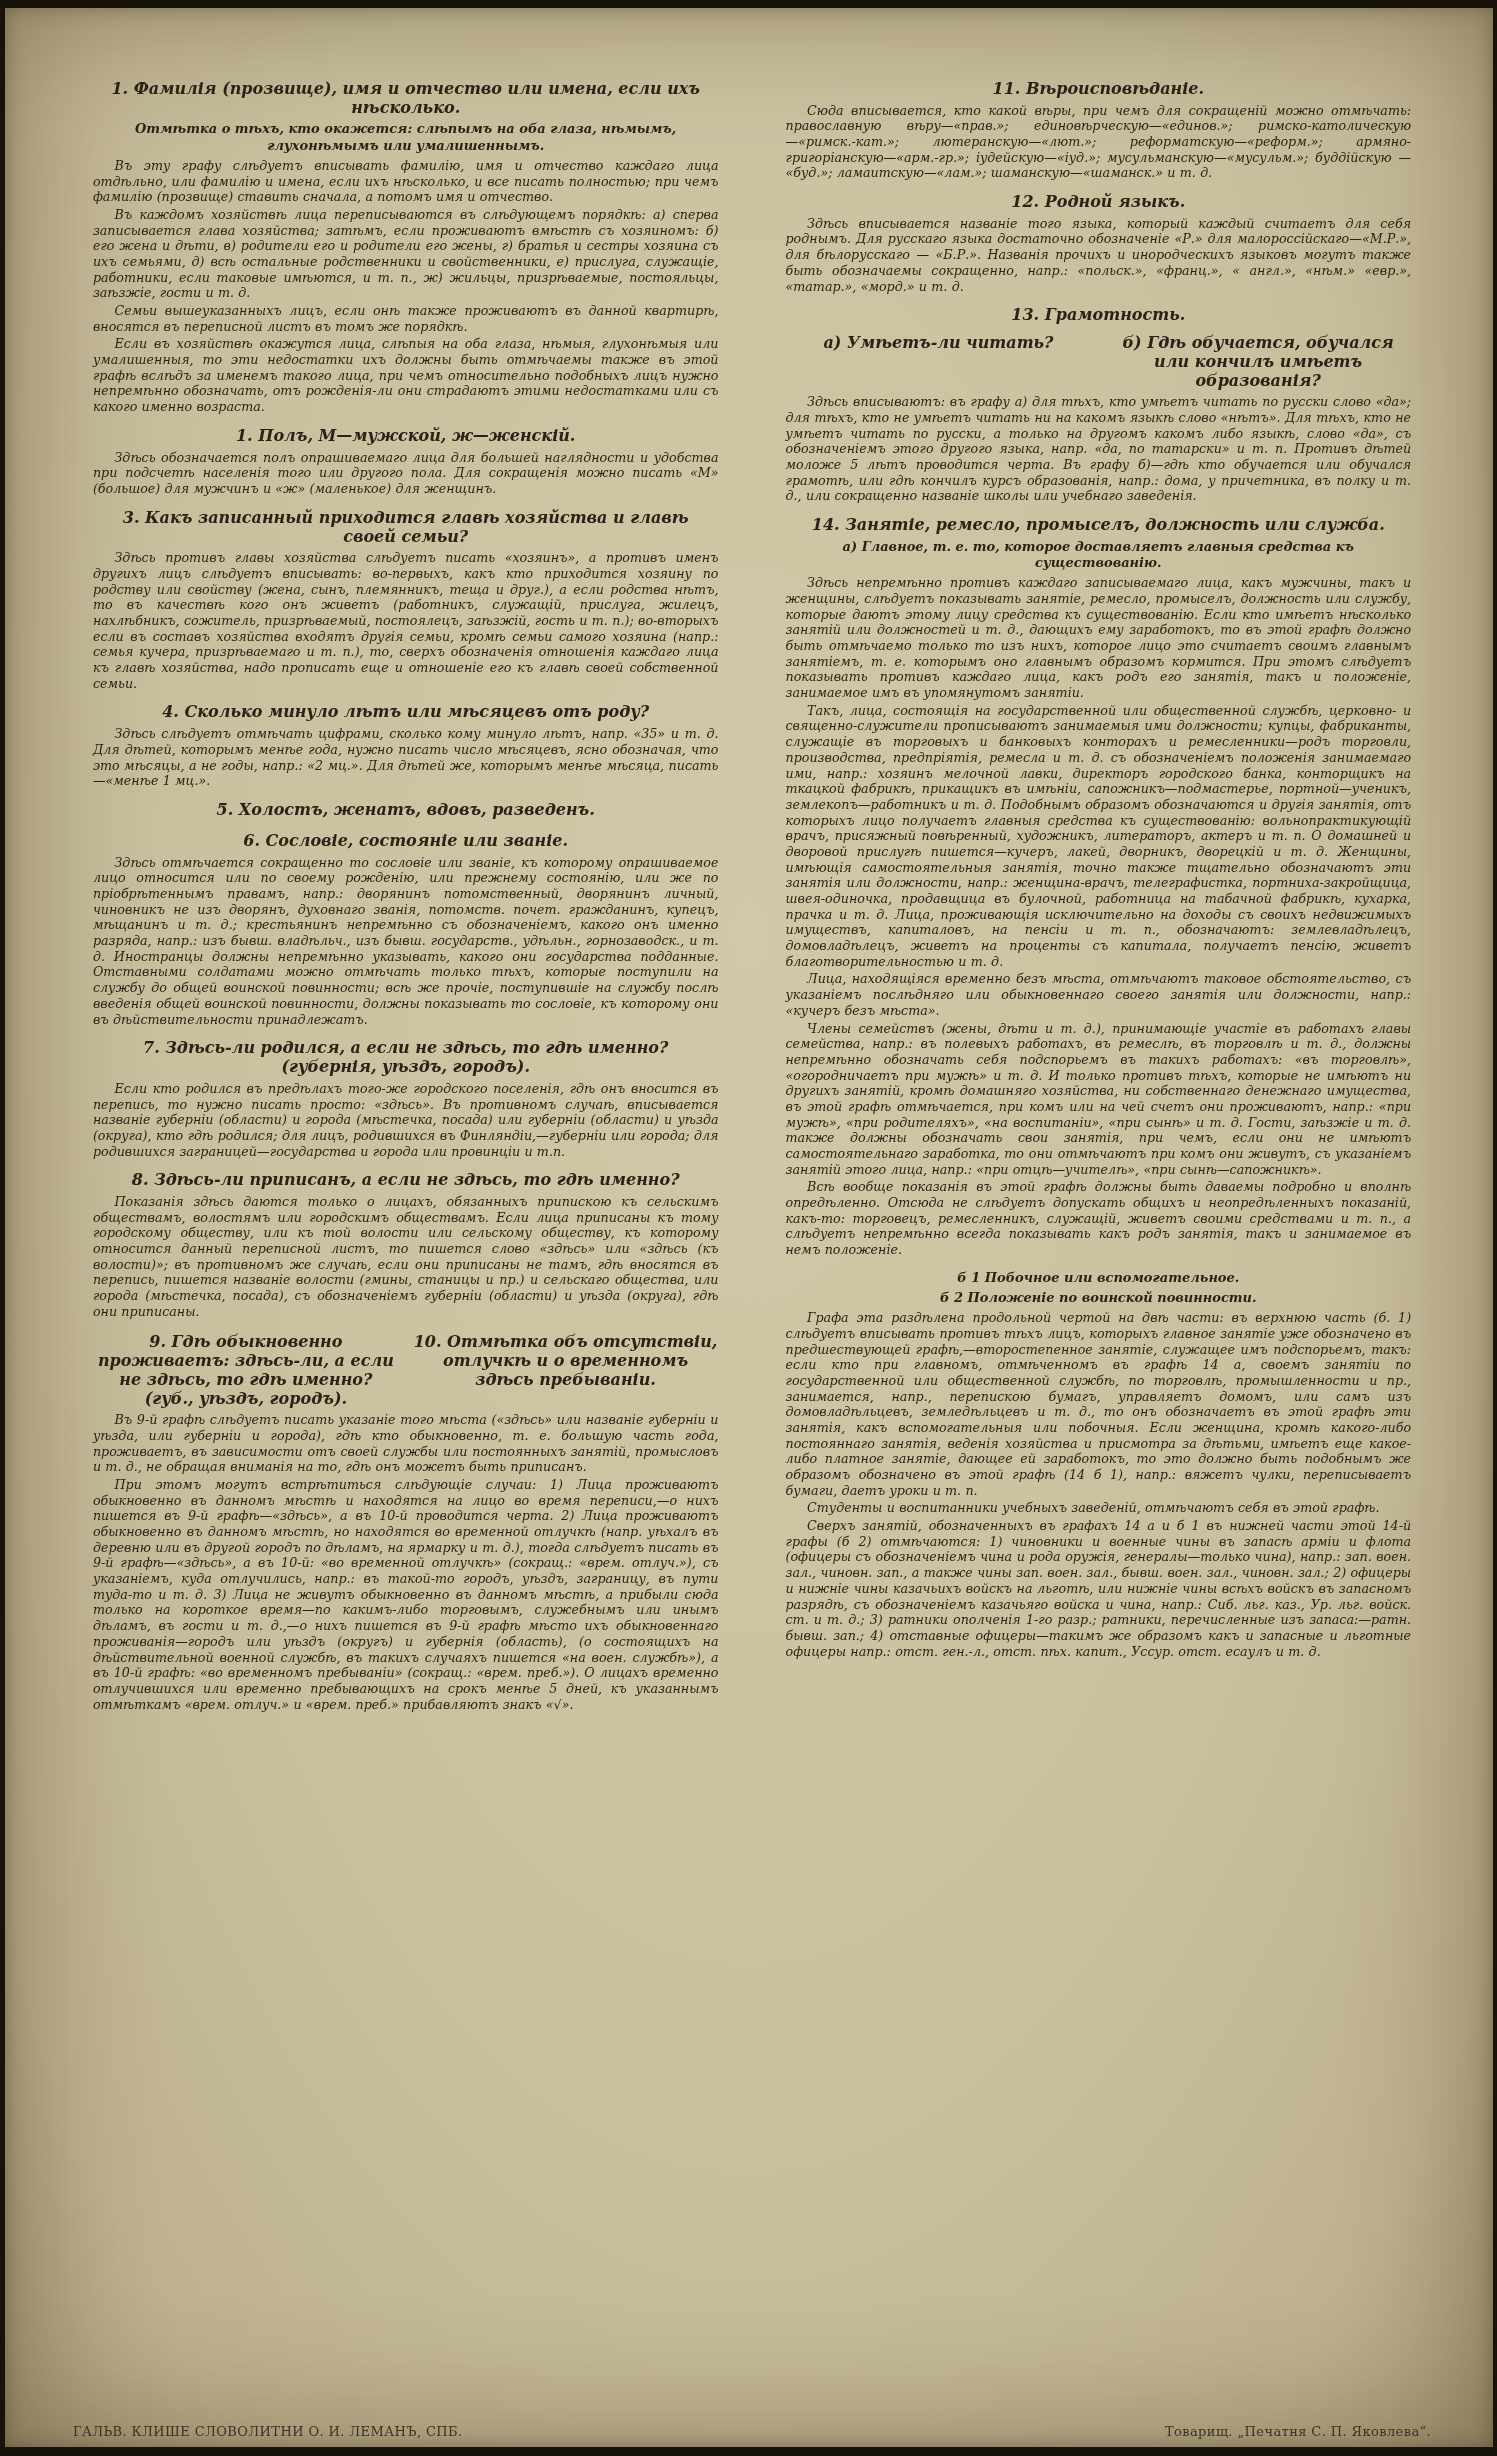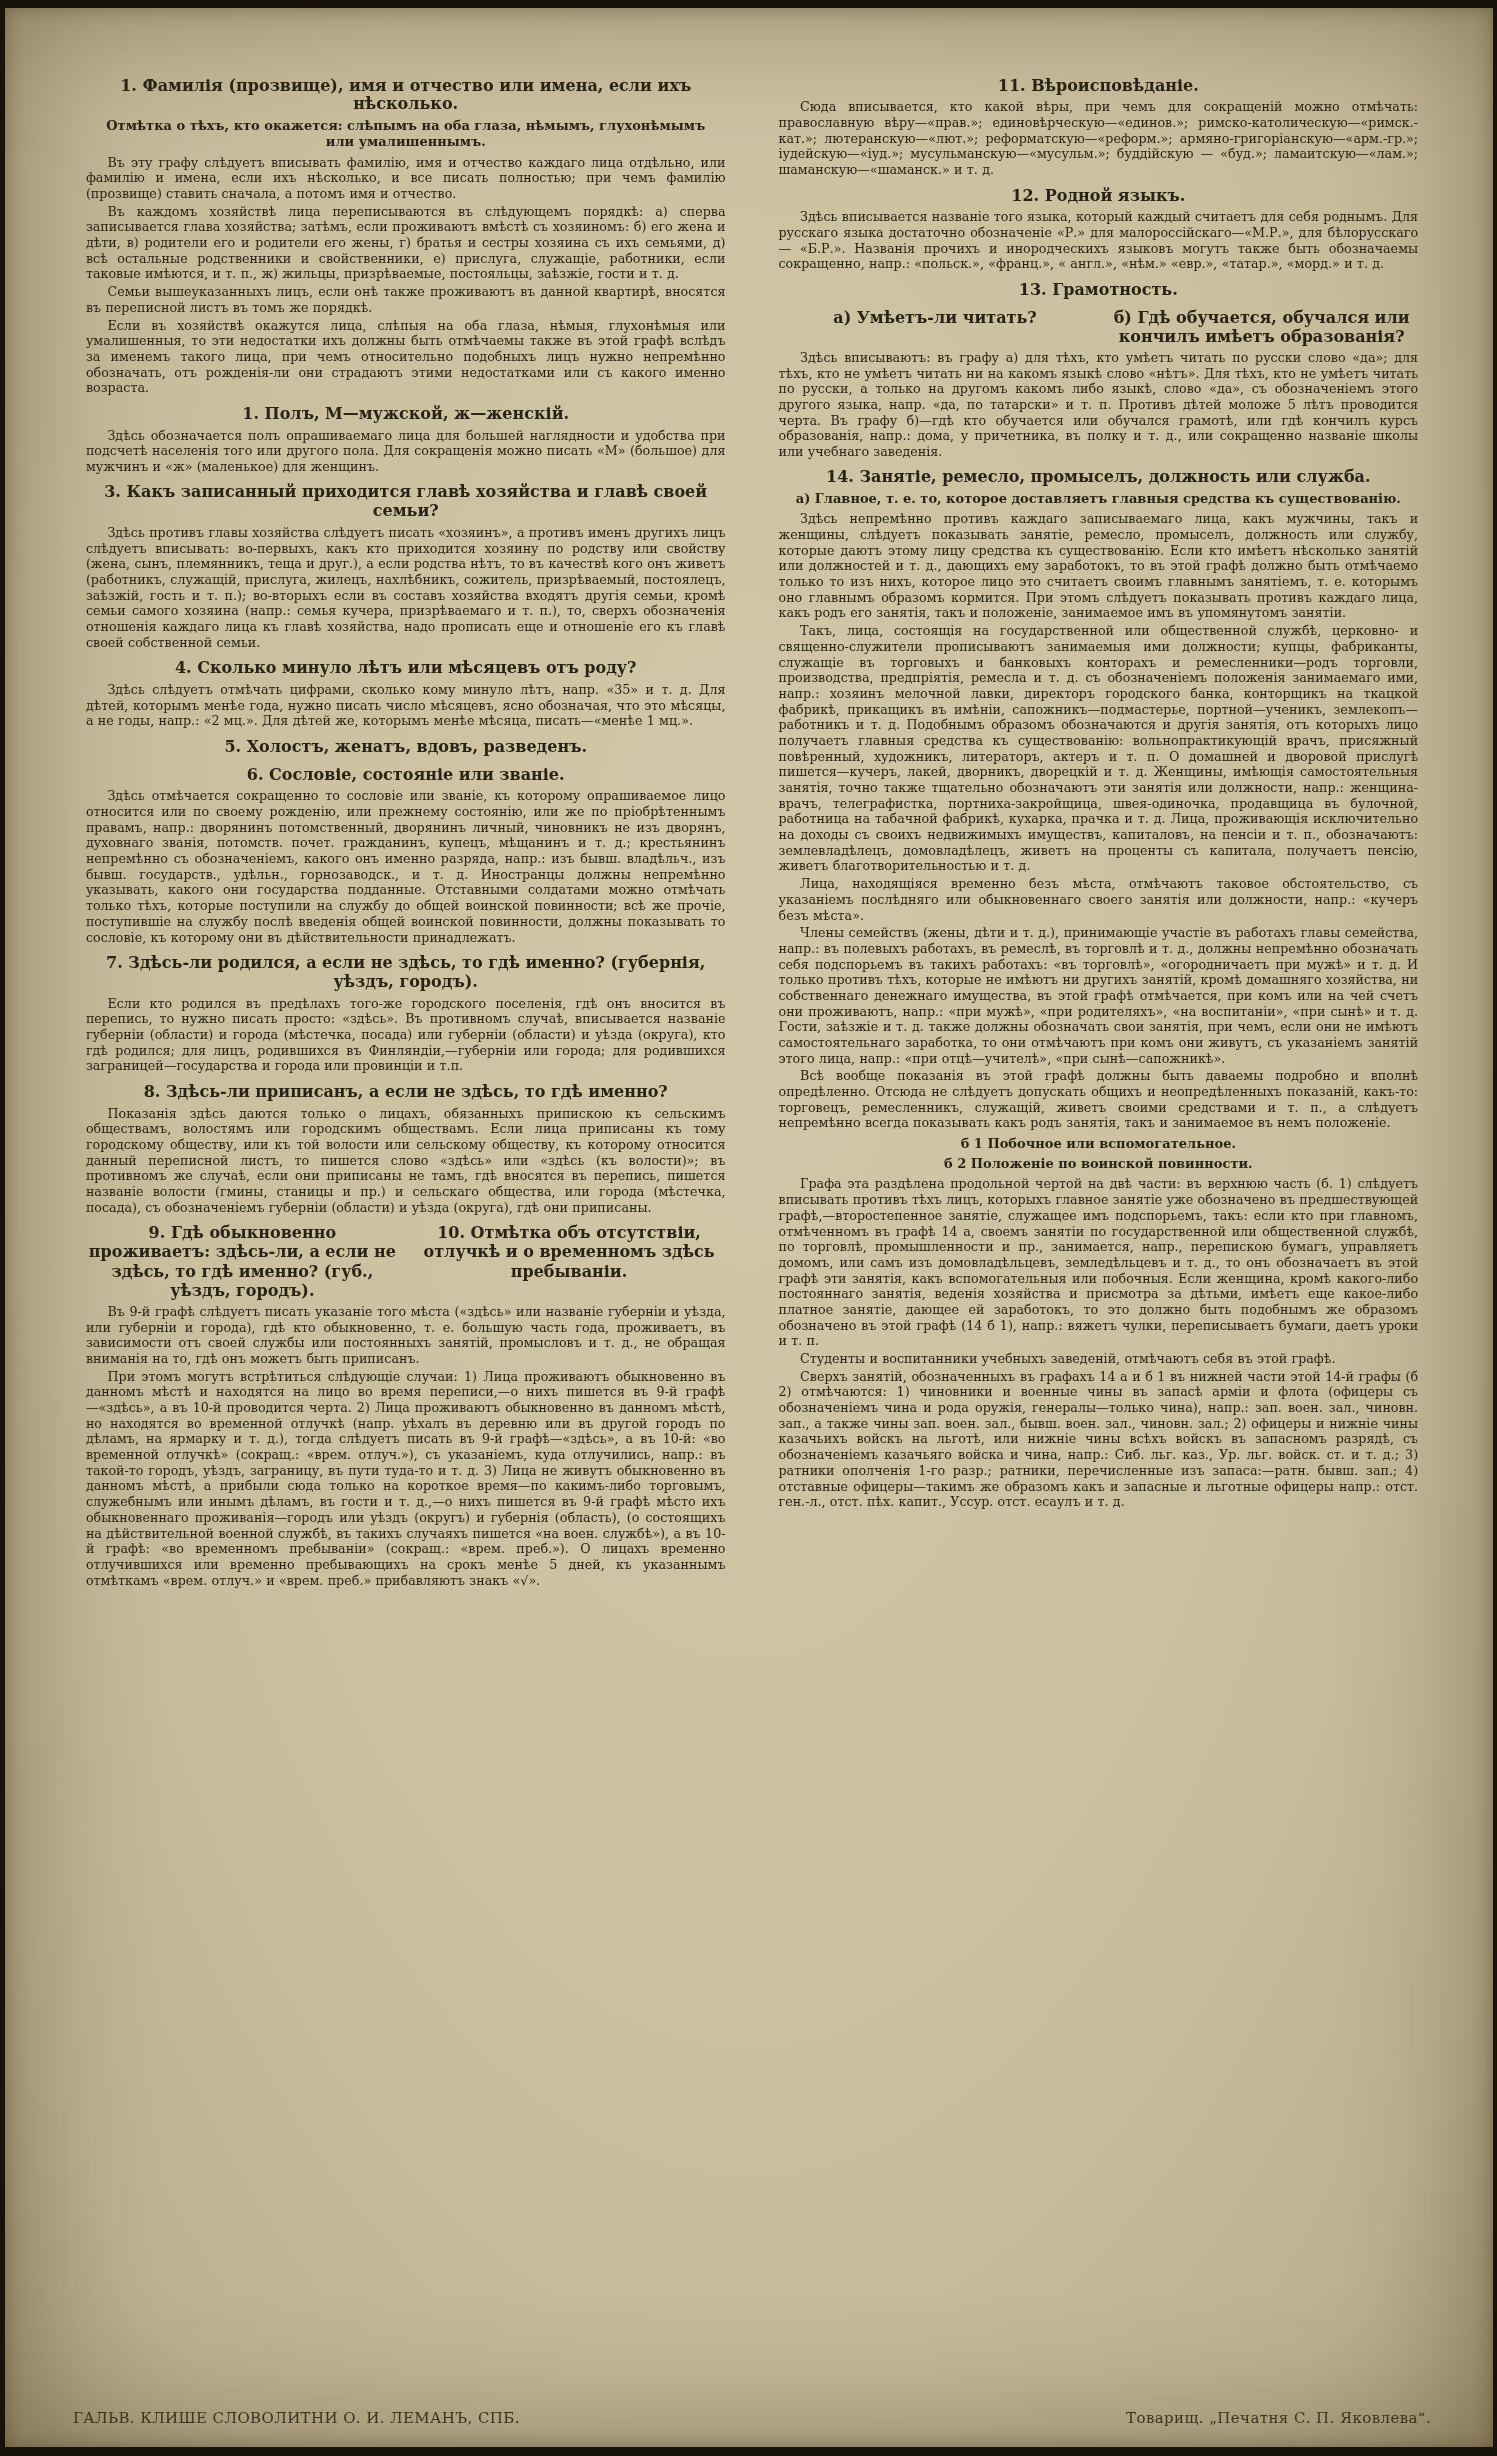--- a/index.html
+++ b/index.html
@@ -19,21 +19,21 @@
       inset 0 0 17.6px rgba(40,30,10,.35);
     color:#2a2315;
     overflow:hidden;
   }
   .columns{
     display:flex;
     gap:43px;
     padding:60px 70px 45px 76px;
   }
   .col{flex:1 1 0;min-width:0;}
-  section{margin:5px;}
+  section{margin:12px;font-style:italic;}
   h3{
     font-size:16px;
     line-height:1.18;
     font-weight:bold;
     text-align:center;
     margin:8.8px 13.7px 3.9px;
   }
   .subhead{
     font-weight:bold;
     text-align:center;
@@ -56,24 +56,24 @@
   }
   .head-cell{
     flex:1 1 0;
     font-weight:bold;
     font-size:16px;
     line-height:1.2;
     text-align:center;
   }
   .footer{
     position:absolute;
-    left:68px;right:62px;bottom:20px;
+    left:68px;right:62px;bottom:8px;
     display:flex;
     justify-content:space-between;
-    font-size:15px;
+    font-size:13px;
     letter-spacing:0.4px;
     color:#3b3220;
   }
 </style>
 </head>
 <body>
 
 <div class="paper">
   <div class="columns">
     <div class="col" id="col-left">

